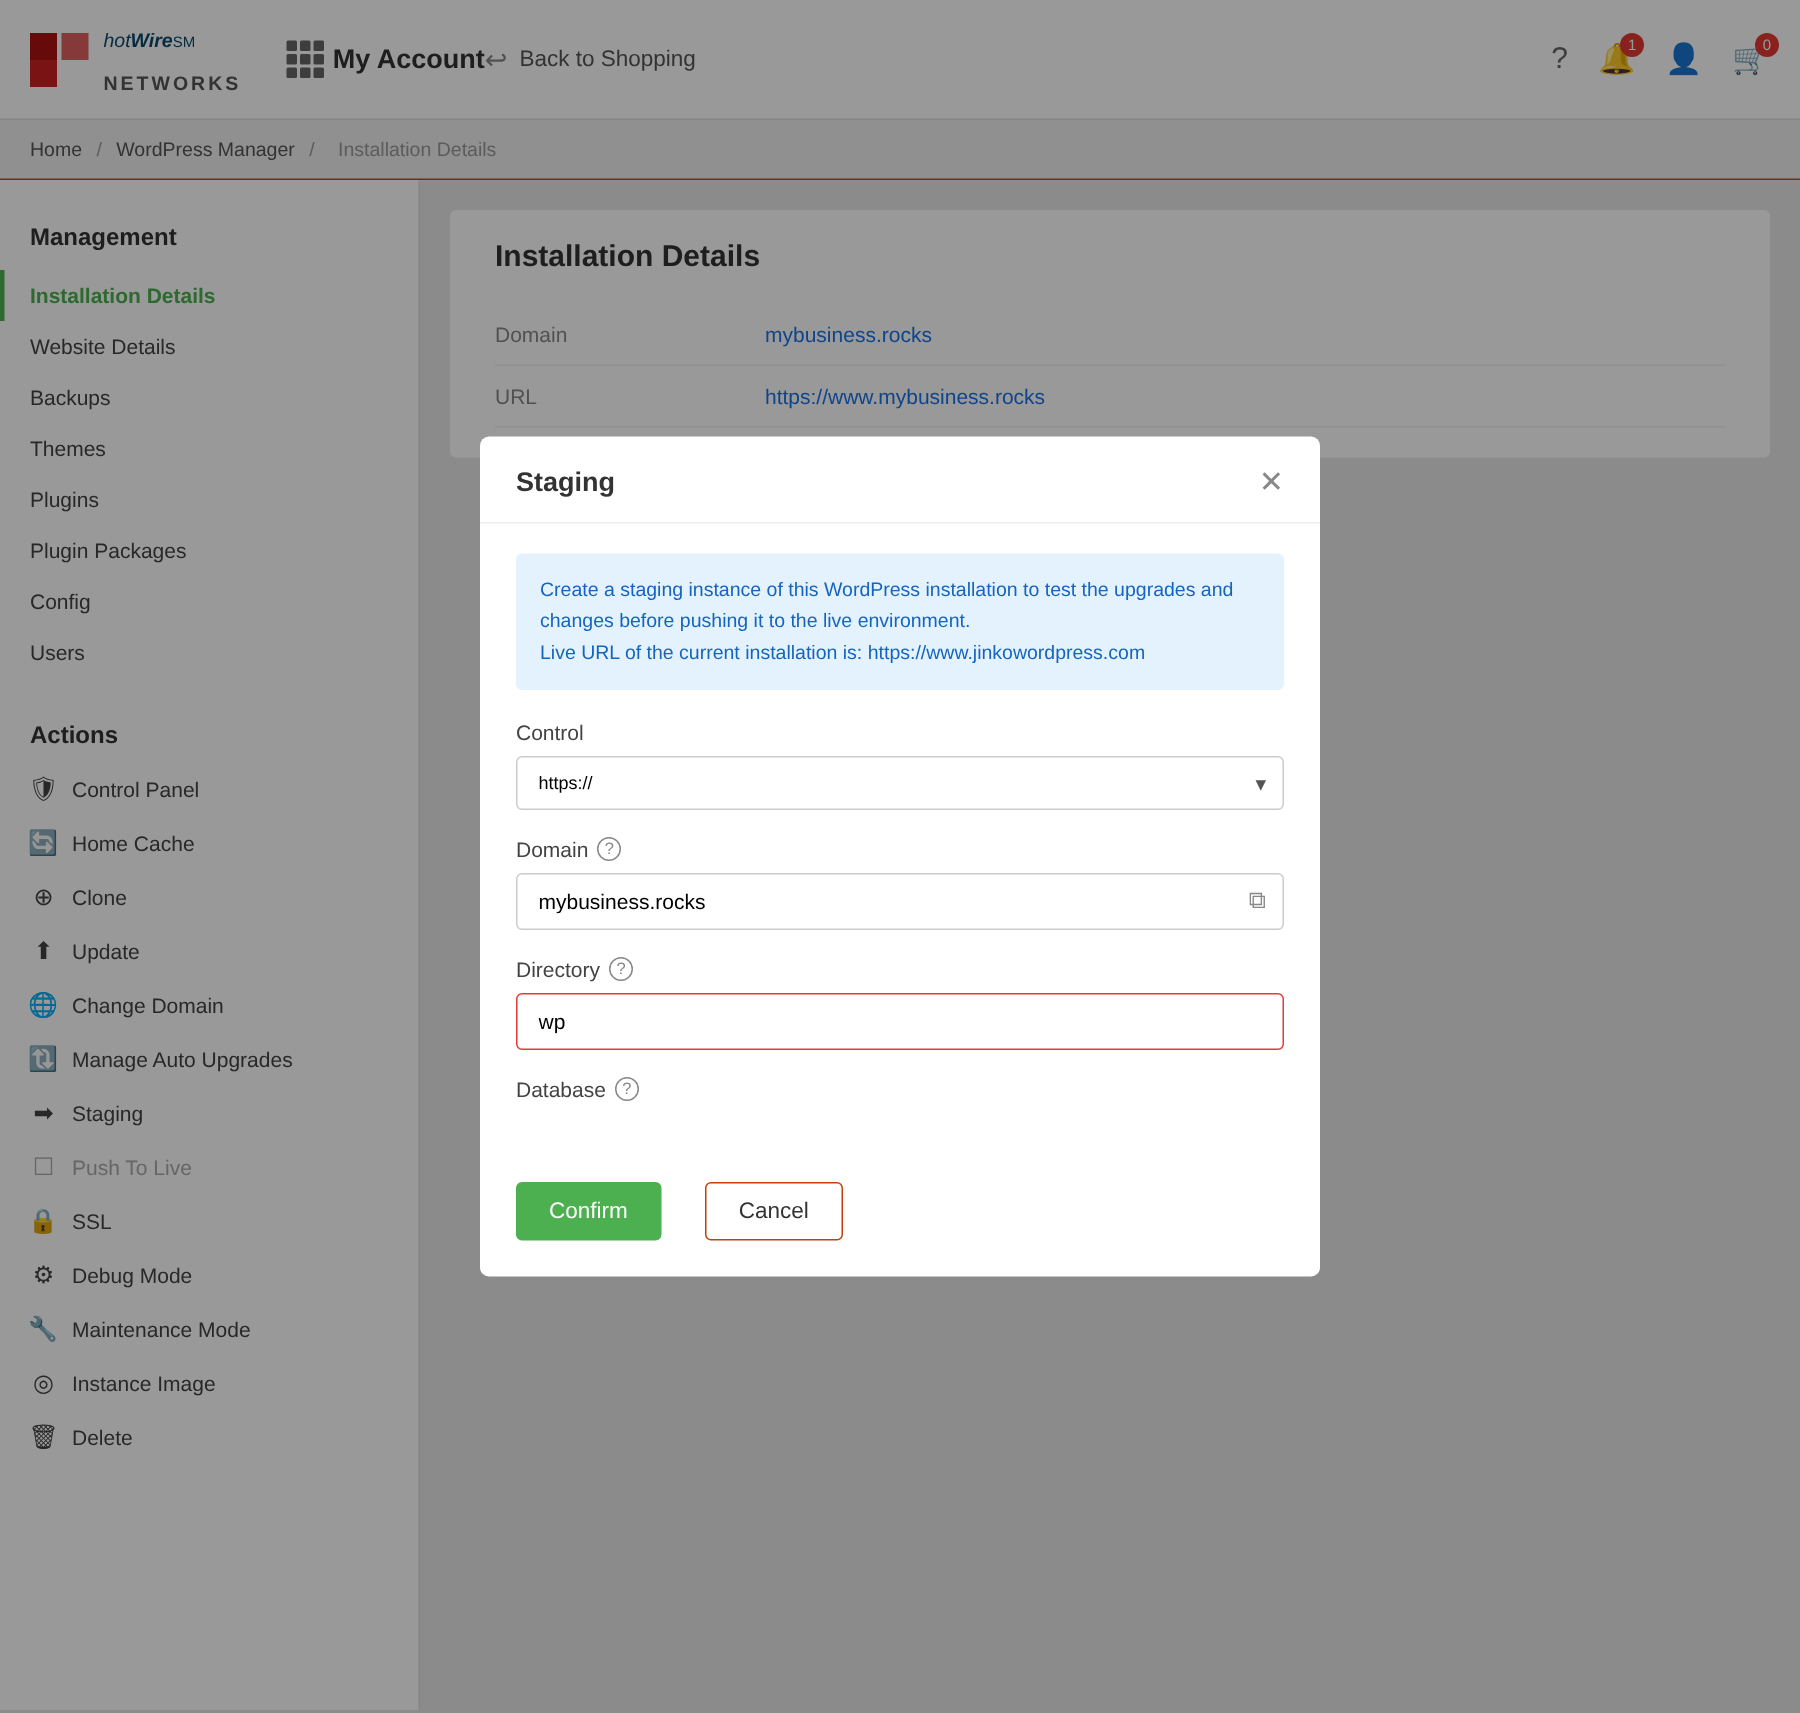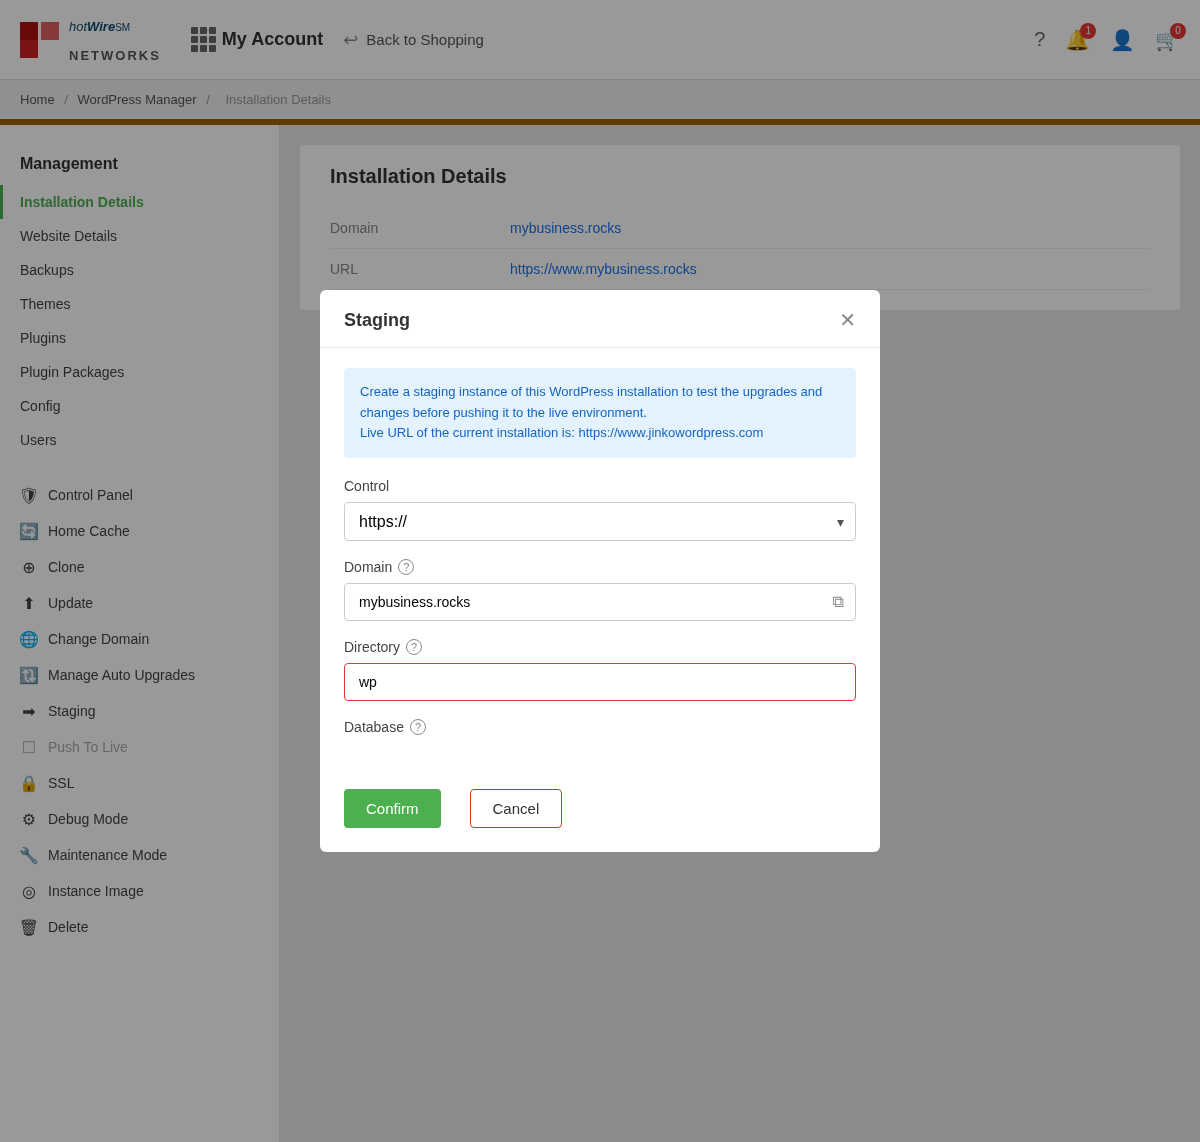--- a/index.html
+++ b/index.html
@@ -38,21 +38,20 @@
     .logo-sq.light { background: #e06060; }
     .logo-sq.dark { background: #aa1111; }
     .logo-sq.empty { background: transparent; }
     .logo-text-area { display: flex; flex-direction: column; }
     .logo-hotwire { font-size: 26px; font-weight: bold; color: #0c4a6e; }
     .logo-hotwire span { font-weight: 300; font-style: italic; font-size: 13px; vertical-align: super; }
     .logo-networks { font-size: 13px; letter-spacing: 2px; color: #555; font-weight: bold; }
     .header-nav {
       display: flex;
       align-items: center;
-      gap: 20px;
     }
     .header-grid-icon {
       display: grid;
       grid-template-columns: repeat(3, 7px);
       grid-template-rows: repeat(3, 7px);
       gap: 2px;
       margin-right: 6px;
     }
     .header-grid-icon span {
       width: 7px; height: 7px; background: #666; border-radius: 1px;
@@ -102,21 +101,21 @@
       align-items: center;
       justify-content: center;
     }
 
     
     .breadcrumb {
       background: #f0f0f0;
       padding: 12px 20px;
       font-size: 13px;
       color: #555;
-      border-bottom: 6px solid #a16207;
+      border-bottom: 1px solid #a16207;
     }
     .breadcrumb a { color: #555; text-decoration: none; }
     .breadcrumb span { color: #999; margin: 0 6px; }
 
     
     .main-layout {
       display: flex;
       min-height: calc(1142px - 80px - 42px);
       background: #0f766e;
     }
@@ -273,21 +272,21 @@
       justify-content: center;
       font-size: 11px;
       color: #888;
       cursor: pointer;
     }
     .form-select {
       width: 100%;
       padding: 10px 14px;
       border: 1px solid #ccc;
       border-radius: 4px;
-      font-size: 16px;
+      font-size: 12px;
       appearance: none;
       background: #fff;
       cursor: pointer;
     }
     .select-wrapper {
       position: relative;
     }
     .select-wrapper::after {
       content: '▾';
       position: absolute;
@@ -435,20 +434,21 @@
       <span>Plugin Packages</span>
     </div>
     <div class="sidebar-item">
       <span>Config</span>
     </div>
     <div class="sidebar-item">
       <span>Users</span>
     </div>
 
     <div class="sidebar-section-actions">
+      <div class="sidebar-section-title">Actions</div>
 
       <div class="sidebar-item">
         <span class="si-icon">🛡</span>
         <span>Control Panel</span>
       </div>
       <div class="sidebar-item">
         <span class="si-icon">🔄</span>
         <span>Home Cache</span>
       </div>
       <div class="sidebar-item">

